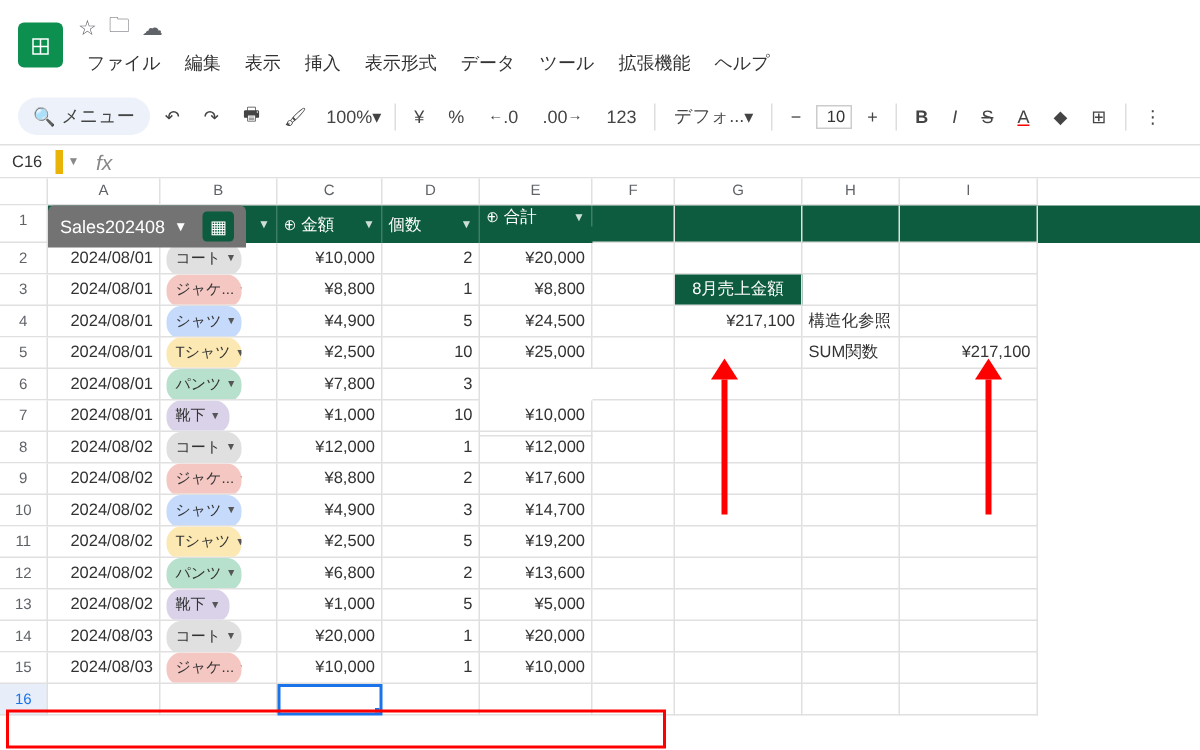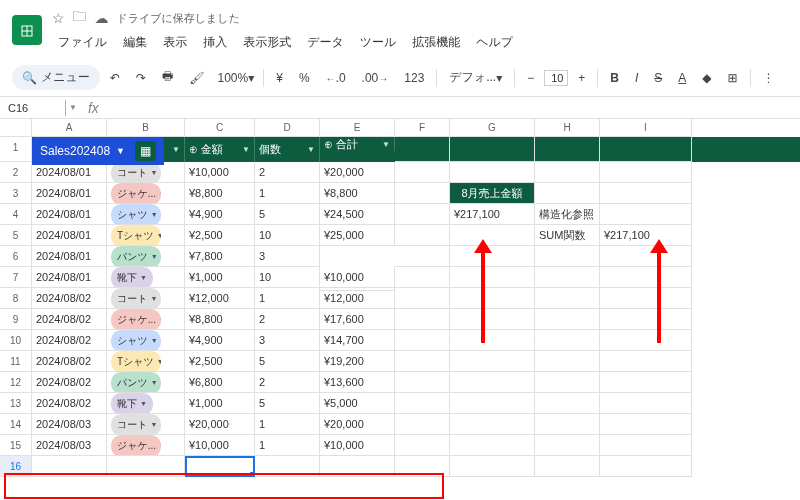--- a/index.html
+++ b/index.html
@@ -13,47 +13,47 @@
 .save-status{font-size:11px;color:#5f6368}
 .menubar{display:flex;gap:4px;font-size:12px}
 .menu-item{padding:2px 6px;cursor:pointer;color:#333}
 .toolbar{display:flex;align-items:center;padding:4px 12px;gap:4px;border-bottom:1px solid #e0e0e0}
 .tb-btn{padding:4px 6px;cursor:pointer;color:#444;display:flex;align-items:center;font-size:12px;border-radius:3px}
 .tb-sep{width:1px;height:18px;background:#ddd;margin:0 2px}
 .search-btn{display:flex;align-items:center;gap:4px;background:#edf2fa;border-radius:16px;padding:4px 10px}
 .zoom-box{border:1px solid transparent;padding:2px 2px;font-size:12px}
 .font-size-box{border:1px solid #ccc;padding:1px 6px;font-size:11px;width:24px;text-align:center}
 .name-box-row{display:flex;align-items:center;border-bottom:1px solid #e0e0e0;height:22px}
-.name-box{width:66px;padding:2px 8px;font-size:11px;color:#333;border-right:1px solid #eab308}
+.name-box{width:42px;padding:2px 8px;font-size:11px;color:#333;border-right:5px solid #eab308}
 .fx-label{padding:0 8px;font-style:italic;color:#888;font-size:14px}
 .fx-input{flex:1;border:none;outline:none;font-size:11px;padding:2px}
 .sheet{position:relative}
 .col-headers{display:flex;height:18px;background:#fff}
 .corner{width:32px;border-right:1px solid #e0e0e0;border-bottom:1px solid #e0e0e0}
 .col-h{border-right:1px solid #e0e0e0;border-bottom:1px solid #e0e0e0;text-align:center;font-size:10px;color:#5f6368;line-height:18px}
 .grid{display:flex}
 .row-headers{width:32px}
 .row-h{height:21px;border-right:1px solid #e0e0e0;border-bottom:1px solid #e0e0e0;text-align:center;font-size:10px;color:#5f6368;line-height:21px;background:#fff}
 .cells{position:relative;flex:1}
 .row{display:flex;height:21px}
 .cell{border-right:1px solid #e0e0e0;border-bottom:1px solid #e0e0e0;padding:0 4px;font-size:11px;line-height:20px;overflow:hidden;white-space:nowrap}
-.table-tab{position:absolute;top:0;left:0;background:#1d4ed8;color:#fff;padding:4px 8px;border-radius:4px 4px 0 0;display:flex;align-items:center;gap:6px;font-size:12px;z-index:5}
+.table-tab{position:absolute;top:0;left:0;background:#737373;color:#fff;padding:4px 8px;border-radius:4px 4px 0 0;display:flex;align-items:center;gap:6px;font-size:12px;z-index:5}
 .table-tab-icon{background:#0d5c3f;padding:3px 5px;border-radius:3px;margin-left:4px}
 .table-header-row{background:#0d5c3f;color:#fff}
 .th-cell{display:flex;align-items:center;justify-content:space-between;padding:0 4px;font-size:11px;border-right:1px solid rgba(255,255,255,0.2)}
 .th-cell .chev{font-size:8px;opacity:0.8}
 .chip{display:inline-flex;align-items:center;padding:1px 6px;border-radius:10px;font-size:10px;max-width:50px;overflow:hidden}
 .chip-gray{background:#e0e0e0;color:#333}
 .chip-red{background:#f4c7c3;color:#333}
 .chip-blue{background:#c6dafc;color:#333}
 .chip-orange{background:#fce8b2;color:#333}
 .chip-green{background:#b7e1cd;color:#333}
 .chip-purple{background:#d9d2e9;color:#333}
 .chip .dd{margin-left:3px;font-size:7px;color:#555}
-.num{text-align:left}
+.num{text-align:right}
 .summary-head{background:#0d5c3f;color:#fff;text-align:center}
 .red-box{position:absolute;border:2px solid red;pointer-events:none;z-index:10}
 .red-arrow{position:absolute;z-index:9}
 .red-arrow .shaft{width:4px;background:red;margin:0 auto}
 .red-arrow .head{width:0;height:0;border-left:9px solid transparent;border-right:9px solid transparent;border-bottom:14px solid red;margin:0 auto}
 .sel-cell{border:2px solid #1a73e8!important;position:relative}
 .sel-handle{position:absolute;width:6px;height:6px;background:#1a73e8;bottom:-3px;right:-3px}
 .row-h.sel{background:#e8eef9;color:#1a73e8}
 </style>
 </head>
@@ -66,21 +66,20 @@
         <rect x="3" y="6" width="10" height="10" fill="none" stroke="#fff" stroke-width="1"></rect>
         <line x1="3" y1="11" x2="13" y2="11" stroke="#fff"></line>
         <line x1="8" y1="6" x2="8" y2="16" stroke="#fff"></line>
       </svg>
   </div>
   <div class="title-area">
     <div class="title-row">
       <span class="title-icon">☆</span>
       <span class="title-icon">🗀</span>
       <span class="title-icon">☁</span>
-      <span class="save-status">ドライブに保存しました</span>
     </div>
     <div class="menubar" id="menubar">
         <span class="menu-item">ファイル</span>
         <span class="menu-item">編集</span>
         <span class="menu-item">表示</span>
         <span class="menu-item">挿入</span>
         <span class="menu-item">表示形式</span>
         <span class="menu-item">データ</span>
         <span class="menu-item">ツール</span>
         <span class="menu-item">拡張機能</span>

